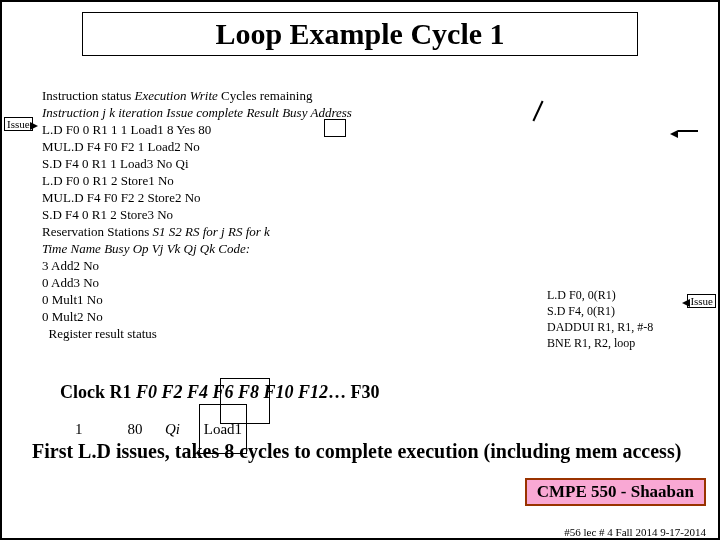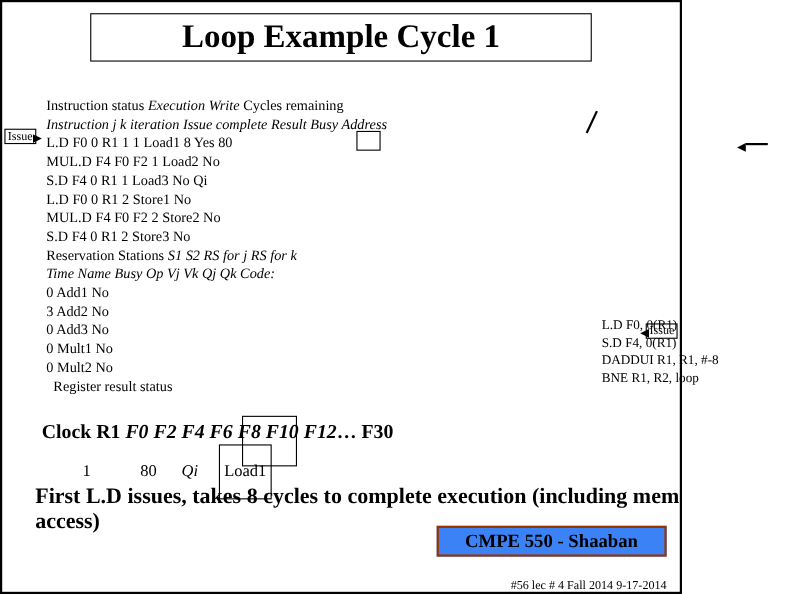--- a/index.html
+++ b/index.html
@@ -1,30 +1,30 @@
 <!DOCTYPE html>
 <html><head>
 <meta charset="utf-8">
 <style>
   body{margin:0;padding:0;font-family:"Times New Roman",serif;background:#fff}
-  .page{width:620px;height:540px;position:relative;border:2px solid #000;box-sizing:border-box}
+  .page{width:720px;height:540px;position:relative;border:2px solid #000;box-sizing:border-box}
   .title-box{position:absolute;top:10px;left:80px;right:80px;border:1px solid #000;text-align:center;padding:4px 0}
   .title{font-size:30px;font-weight:bold}
   .issue-label{position:absolute;font-size:11px;border:1px solid #000;padding:0 2px}
   .arrow-r{position:absolute;width:0;height:0;border-top:4px solid transparent;border-bottom:4px solid transparent;border-left:8px solid #000}
   .arrow-l{position:absolute;width:0;height:0;border-top:4px solid transparent;border-bottom:4px solid transparent;border-right:8px solid #000}
   .content{position:absolute;top:85px;left:40px;right:15px;font-size:13px;line-height:17px}
   .u{}
   .hdr{font-style:italic}
   .row{white-space:pre}
   .boxed{border:1px solid #000;padding:16px 4px}
   .boxframe{position:absolute;border:1.5px solid #000}
-  .clock-row{position:absolute;left:36px;top:380px;font-size:18px;font-weight:bold}
+  .clock-row{position:absolute;left:58px;top:380px;font-size:18px;font-weight:bold}
   .note{position:absolute;left:30px;top:438px;font-size:20px;font-weight:bold}
-  .course{position:absolute;right:12px;bottom:32px;border:2px solid #930;background:#3b82f6;padding:2px 24px;font-size:17px;font-weight:bold}
+  .course{position:absolute;right:12px;bottom:32px;border:2px solid #930;background:#f9a8d4;padding:2px 10px;font-size:17px;font-weight:bold}
   .small{position:absolute;right:12px;bottom:0;font-size:11px}
   .nowrap{white-space:nowrap}
 </style>
 </head>
 <body>
 
 <div class="page">
   <div class="title-box">
     <span class="title">Loop Example Cycle 1</span>
   </div>
@@ -61,21 +61,20 @@
       <span>  </span><span class="u">Reservation Stations</span>
       <span>                            </span>
       <span class="hdr">S1</span><span>      </span><span class="hdr">S2</span><span>       </span><span class="hdr">RS for j</span><span>  </span><span class="hdr">RS for k</span>
     </div>
     <div class="row hdr nowrap">
       <span>          </span><span>Time</span><span>  </span><span>Name</span><span>   </span><span>Busy</span><span>  </span><span>Op</span>
       <span>              </span><span>Vj</span><span>       </span><span>Vk</span><span>        </span><span>Qj</span><span>        </span><span>Qk</span><span>          </span><span>Code:</span>
     </div>
 
     <div id="rs-rows">
-        <div class="row nowrap">             0  Add1    No</div>
         <div class="row nowrap">             3  Add2    No</div>
         <div class="row nowrap">             0  Add3    No</div>
         <div class="row nowrap">             0  Mult1   No</div>
         <div class="row nowrap">             0  Mult2   No</div>
       </div>
 
     <div class="row"><span>  </span><span class="u">Register result status</span></div>
   </div>
 
   <div id="code-block" style="position:absolute;top:285px;left:545px;font-size:12px;line-height:16px">

